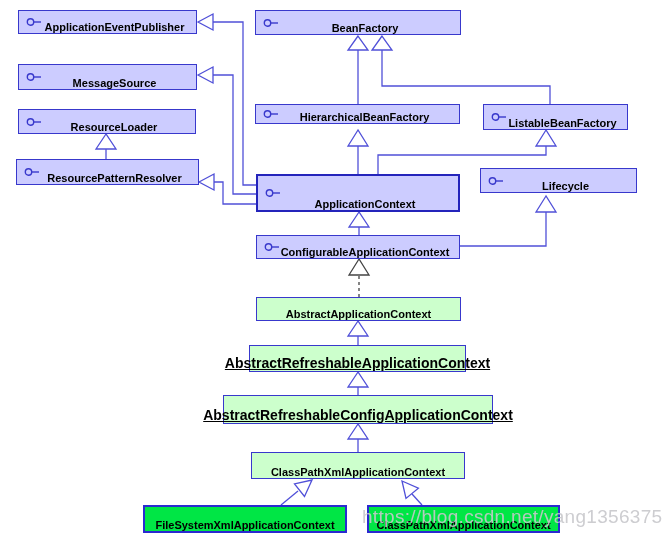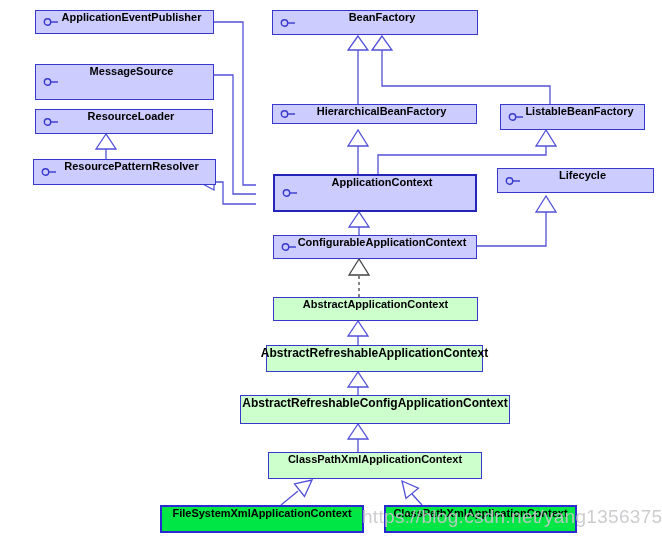--- a/index.html
+++ b/index.html
@@ -3,28 +3,28 @@
 <meta charset="utf-8">
 <style>
   html,body { margin:0; padding:0; background:#fff; }
   .diagram {
     position:relative; width:662px; height:542px; background:#ffffff;
     font-family:"Liberation Sans", sans-serif; overflow:hidden;
   }
   svg.wires { position:absolute; left:0; top:0; width:662px; height:542px; z-index:1; }
   .node {
     position:absolute; box-sizing:border-box; z-index:2;
-    display:flex; align-items:flex-start; justify-content:center;
-    font-weight:bold; font-size:11px; color:#000; white-space:nowrap;margin-left:17px;
+    display:flex; align-items:flex-end; justify-content:center;
+    font-weight:bold; font-size:11px; color:#000; white-space:nowrap;
   }
   .interface { background:#ccccff; border:1px solid #3838cc; padding-left:14px; }
   .interface.bold { border:2px solid #2424bb; }
   .abstract  { background:#ccffcc; border:1px solid #3838cc; }
   .concrete  { background:#00e645; border:2px solid #2a2ad0; }
-  .tight { font-size:12px; }
+  .tight { font-size:14px;text-decoration:underline; }
   .lollipop { position:absolute; left:7px; top:50%; transform:translateY(-50%); line-height:0; }
   .lbl { white-space:nowrap; }
   .watermark {
     position:absolute; left:362px; top:506px; z-index:5;
     font-size:19px; color:#c8c8cc; opacity:0.9; letter-spacing:0.3px; white-space:nowrap;
   }
 </style>
 </head>
 <body>
 
@@ -106,21 +106,21 @@
   </div>
 
   <div class="node interface" style="left:255px;top:10px;width:206px;height:25px">
     <span class="lollipop"><svg width="17" height="10" viewBox="0 0 17 10">
           <circle cx="4.5" cy="5" r="3.2" stroke="#3838cc" stroke-width="1.4" fill="none"></circle>
           <line x1="8" y1="5" x2="15" y2="5" stroke="#3838cc" stroke-width="1.4"></line>
         </svg></span>
     <span class="lbl">BeanFactory</span>
   </div>
 
-  <div class="node interface" style="left:18px;top:64px;width:179px;height:36px">
+  <div class="node interface" style="left:18px;top:64px;width:179px;height:26px">
     <span class="lollipop"><svg width="17" height="10" viewBox="0 0 17 10">
           <circle cx="4.5" cy="5" r="3.2" stroke="#3838cc" stroke-width="1.4" fill="none"></circle>
           <line x1="8" y1="5" x2="15" y2="5" stroke="#3838cc" stroke-width="1.4"></line>
         </svg></span>
     <span class="lbl">MessageSource</span>
   </div>
 
   <div class="node interface" style="left:18px;top:109px;width:178px;height:25px">
     <span class="lollipop"><svg width="17" height="10" viewBox="0 0 17 10">
           <circle cx="4.5" cy="5" r="3.2" stroke="#3838cc" stroke-width="1.4" fill="none"></circle>

